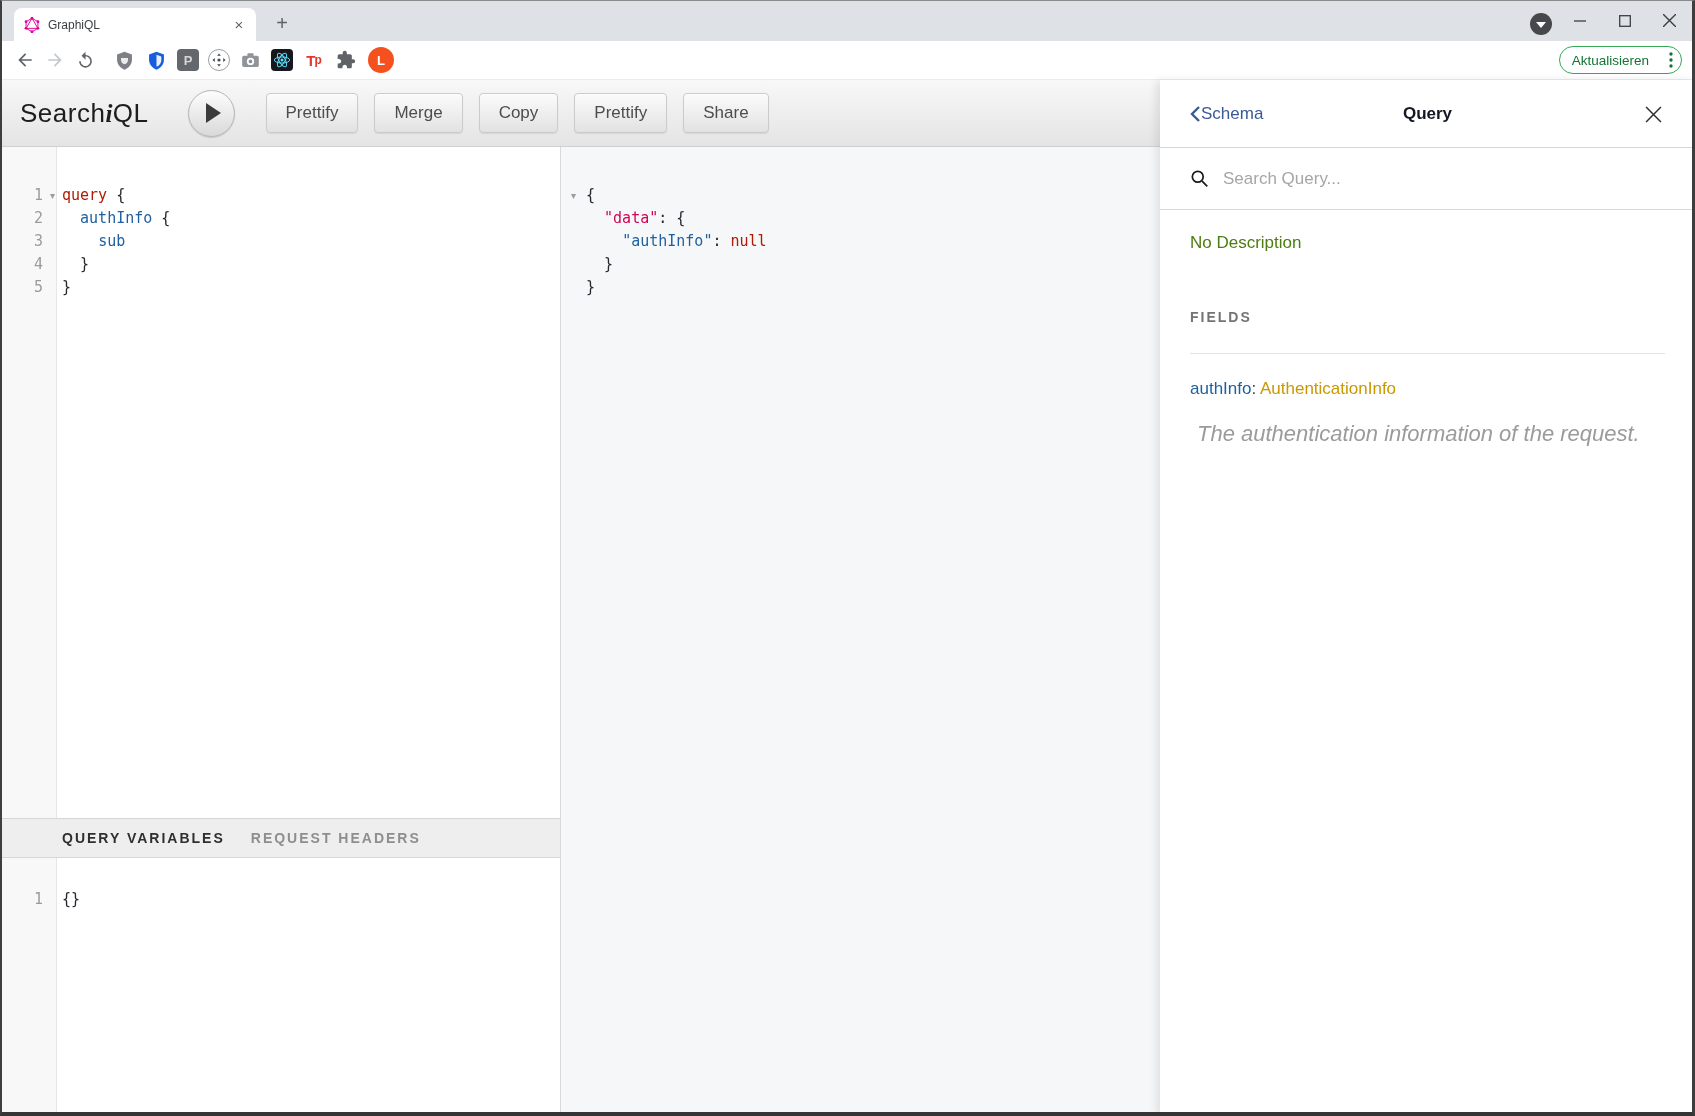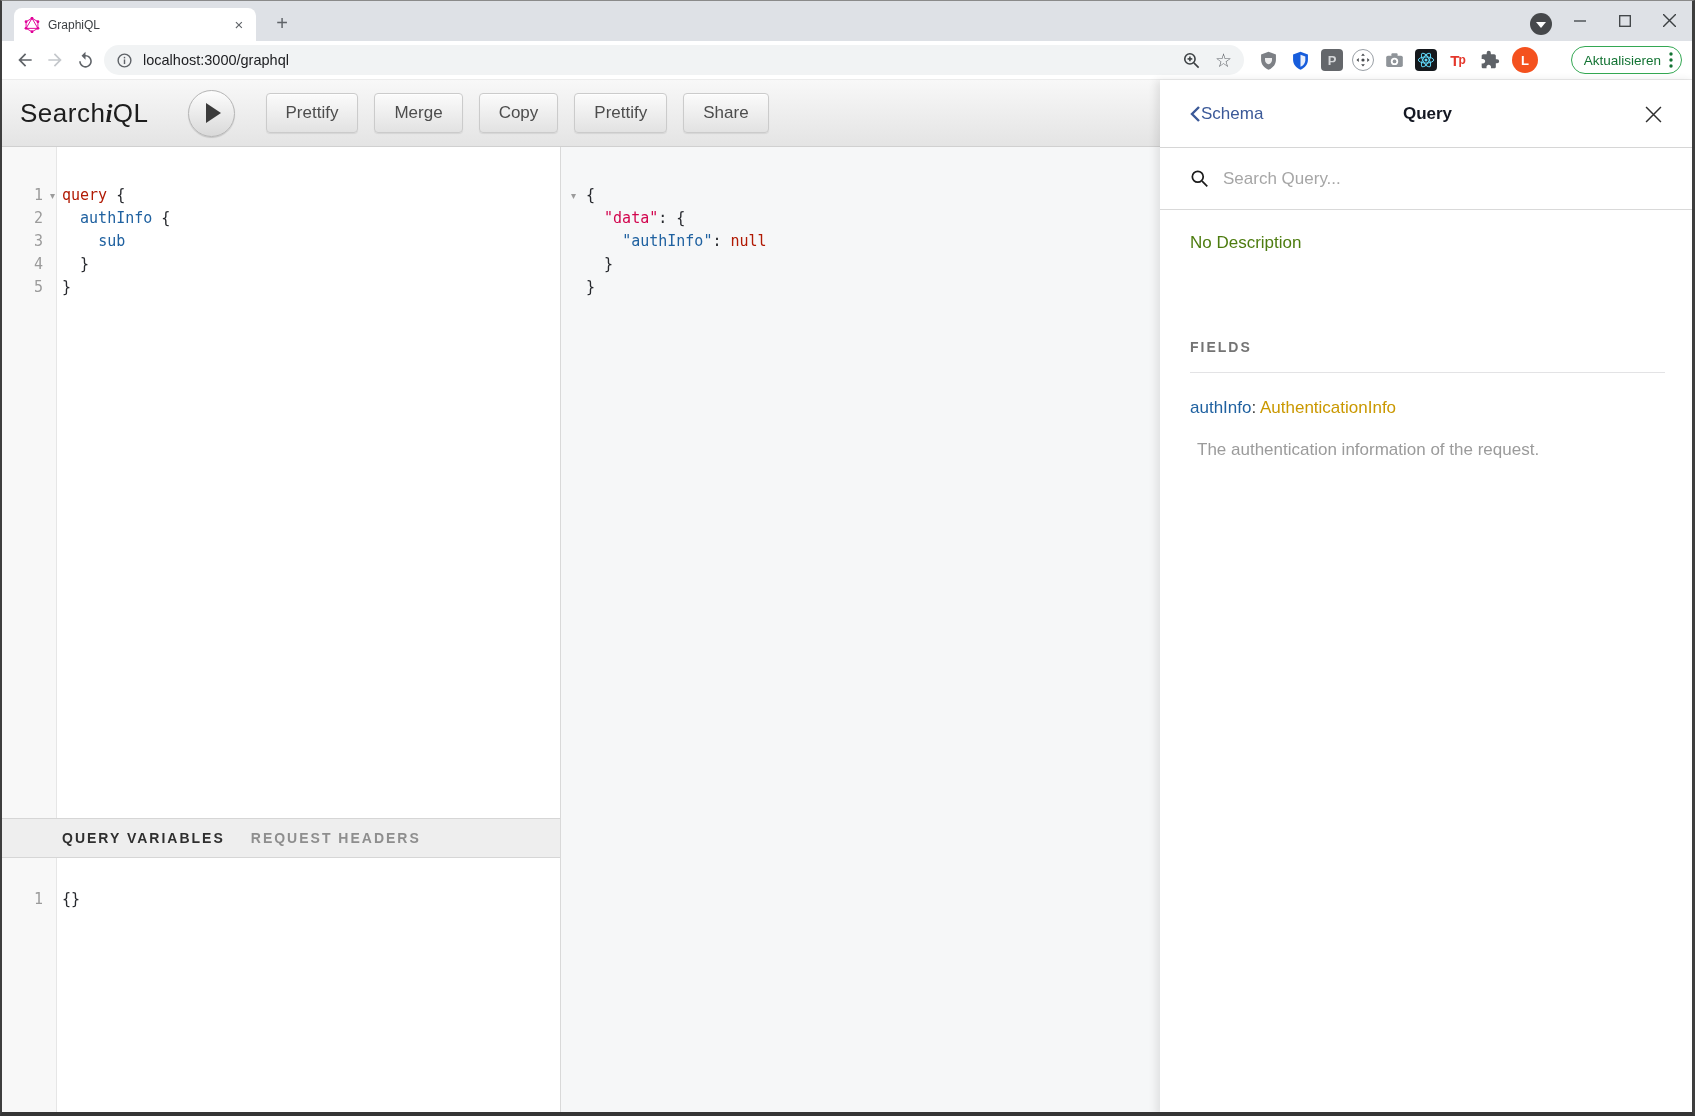--- a/index.html
+++ b/index.html
@@ -40,21 +40,21 @@
   .ext-group { display:flex; align-items:center; gap:9px; margin-left:13px; }
   .ext { width:23px; height:23px; display:flex; align-items:center; justify-content:center; }
   .p-badge { width:22px; height:22px; border-radius:4px; background:#64676b; color:#d4d6d8; font-weight:bold; font-size:13px; display:flex; align-items:center; justify-content:center; }
   .move-circle { width:22px; height:22px; border-radius:50%; background:#fff; border:1px solid #9aa0a6; display:flex; align-items:center; justify-content:center; }
   .react-sq { width:22px; height:22px; border-radius:4px; background:#15191d; display:flex; align-items:center; justify-content:center; }
   .tp { font-weight:bold; color:#e4372b; font-size:15px; letter-spacing:-1px; }
   .tp small { font-size:12px; font-weight:bold; }
   .avatar { width:26px; height:26px; border-radius:50%; background:#f4511e; color:#fff; font-size:13px;
     font-weight:bold; display:flex; align-items:center; justify-content:center; margin-left:11px; }
   .update-pill { margin-left:auto; height:28px; border:1px solid #34a853; border-radius:15px;
-    display:flex; align-items:center; padding:0 8px 0 12px; gap:8px; background:#fff; }
+    display:flex; align-items:center; padding:0 8px 0 12px; gap:20px; background:#fff; }
   .update-label { color:#137333; font-size:13.5px; }
 
   
   .app { position:absolute; left:0; top:80px; width:1695px; height:1036px; background:#fff; }
 
   .topbar { position:absolute; left:0; top:0; width:1160px; height:67px;
     background:linear-gradient(#f8f8f8,#e4e4e4); border-bottom:1px solid #d0d0d0;
     display:flex; align-items:center; }
   .logo { margin-left:20px; font-size:26px; color:#1d1d1d; letter-spacing:0.5px; }
   .logo em { font-family:"Liberation Serif", serif; font-style:italic; font-weight:bold; font-size:25px; }
@@ -103,27 +103,27 @@
   .doc-header { position:relative; height:68px; border-bottom:1px solid #d6d6d6; display:flex; align-items:center; }
   .doc-back { display:flex; align-items:center; gap:0; margin-left:30px; color:#3B5998; font-size:17px; z-index:2; }
   .doc-title { position:absolute; left:0; right:0; text-align:center; font-size:17px; font-weight:bold; color:#141823; }
   .doc-close { position:absolute; right:30px; top:22px; width:24px; height:24px; display:flex; align-items:center; justify-content:center; }
   .doc-search { height:62px; border-bottom:1px solid #d9d9d9; display:flex; align-items:center; padding-left:30px; }
   .doc-search input { border:none; outline:none; background:transparent; font-size:17px; color:#333;
     margin-left:12px; width:420px; font-family:"Liberation Sans", sans-serif; }
   .doc-search input::placeholder { color:#a6a6a6; }
   .doc-content { padding:0 30px; }
   .no-desc { margin-top:23px; font-size:17px; color:#4d7c0f; }
-  .fields-label { margin-top:86px; font-size:14px; font-weight:bold; color:#747474; letter-spacing:2px;
-    padding-bottom:17px; border-bottom:1px solid #e3e3e5; }
+  .fields-label { margin-top:56px; font-size:14px; font-weight:bold; color:#747474; letter-spacing:2px;
+    padding-bottom:28px; border-bottom:1px solid #e3e3e5; }
   .field-row { margin-top:25px; font-size:17px; }
   .field-name { color:#1F61A0; }
   .field-colon { color:#444; }
   .field-type { color:#CA9800; }
-  .field-desc { margin-top:22px; margin-left:7px; font-size:17px; color:#9b9b9b; }
+  .field-desc { margin-top:22px; margin-left:7px; font-size:22px; color:#9b9b9b;font-style:italic; }
 </style>
 </head>
 <body>
 
 <div class="window">
 
   <div class="titlebar">
     <div class="tab">
       <span style="display:flex;">
         <svg width="16" height="16" viewBox="0 0 100 100">
@@ -176,41 +176,20 @@
     <div class="nav-btn">
       <svg width="20" height="20" viewBox="0 0 24 24" style="transform:scaleX(-1)">
           <path d="M20 11H7.8l5.6-5.6L12 4l-8 8 8 8 1.4-1.4L7.8 13H20z" fill="#c4c7cb"></path>
         </svg>
     </div>
     <div class="nav-btn">
       <svg width="19" height="19" viewBox="0 0 24 24">
           <path d="M12 4V1L7 6l5 5V7c3.3 0 6 2.7 6 6s-2.7 6-6 6-6-2.7-6-6H4c0 4.4 3.6 8 8 8s8-3.6 8-8-3.6-8-8-8z" fill="#5f6368"></path>
         </svg>
     </div>
-    <div class="address-pill">
-      <span style="display:flex;">
-        <svg width="17" height="17" viewBox="0 0 24 24">
-          <circle cx="12" cy="12" r="9" fill="none" stroke="#5f6368" stroke-width="2"></circle>
-          <rect x="11" y="10.5" width="2" height="6.5" fill="#5f6368"></rect>
-            <rect x="11" y="6.8" width="2" height="2.2" fill="#5f6368"></rect>
-        </svg>
-      </span>
-      <span class="url-text">localhost:3000/graphql</span>
-      <span class="pill-right">
-        <span style="display:flex;">
-          <svg width="19" height="19" viewBox="0 0 24 24" fill="none" stroke="#3c4043" stroke-width="2">
-            <circle cx="10" cy="10" r="6.5"></circle>
-              <line x1="15" y1="15" x2="21" y2="21"></line>
-            <line x1="7" y1="10" x2="13" y2="10"></line>
-              <line x1="10" y1="7" x2="10" y2="13"></line>
-          </svg>
-        </span>
-        <span class="star-icon">☆</span>
-      </span>
-    </div>
     <div class="ext-group">
       <span class="ext">
         <svg width="21" height="21" viewBox="0 0 24 24">
             <path d="M12 2l8.5 3v6.2c0 5-3.6 9.6-8.5 11.3C7.1 20.8 3.5 16.2 3.5 11.2V5z" fill="#7d8085"></path>
             <path d="M8 9h8v2.5c0 2.3-1.7 4.3-4 4.8-2.3-.5-4-2.5-4-4.8z" fill="#fff" opacity="0.85"></path>
           </svg>
       </span>
       <span class="ext">
         <svg width="21" height="21" viewBox="0 0 24 24">
             <path d="M12 2l8.5 3v6.2c0 5-3.6 9.6-8.5 11.3C7.1 20.8 3.5 16.2 3.5 11.2V5z" fill="#175DDC"></path>

